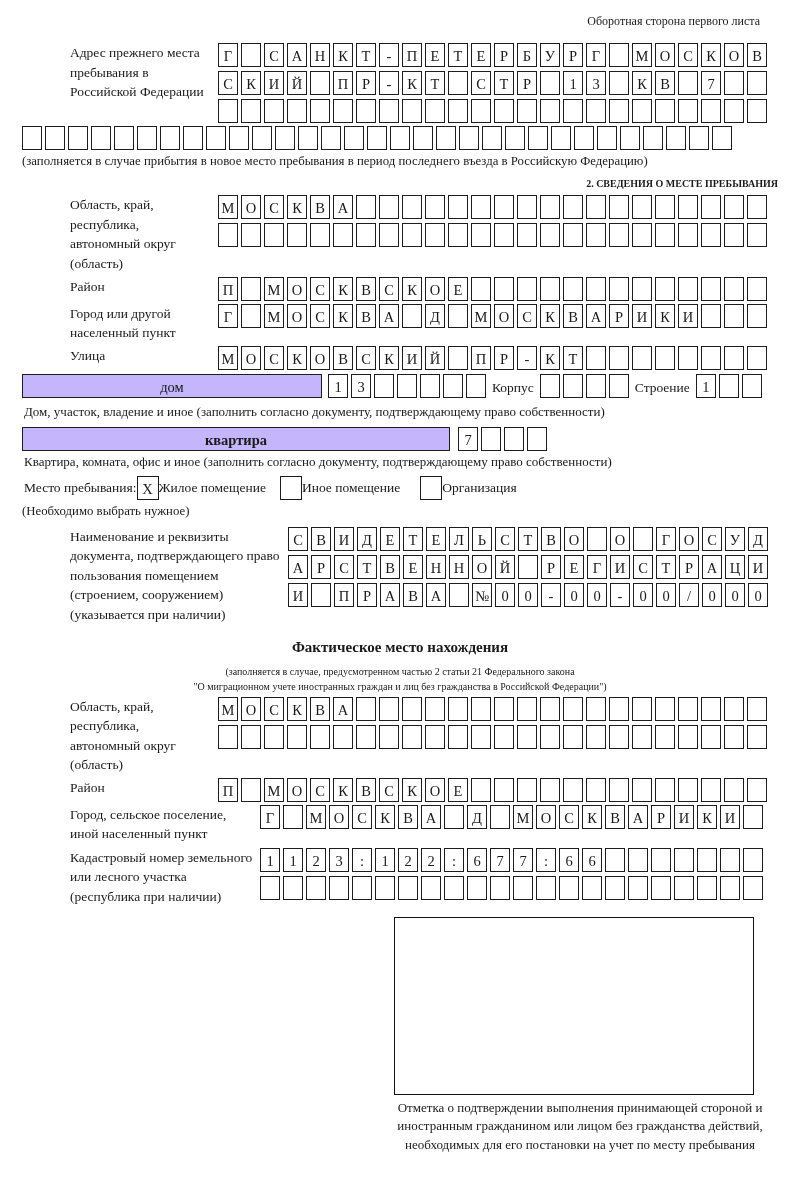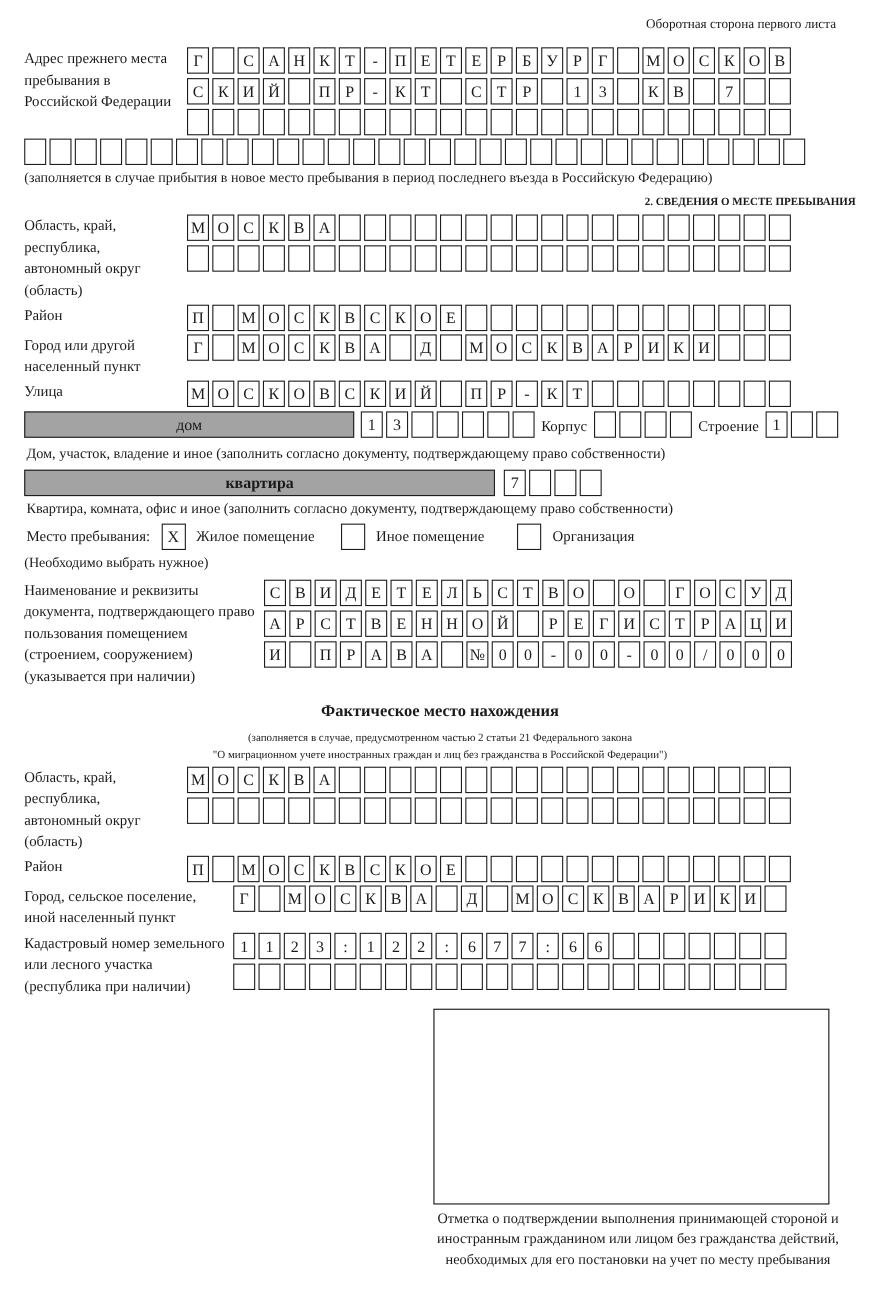--- a/index.html
+++ b/index.html
@@ -1,33 +1,33 @@
 <!DOCTYPE html>
 <html><head>
 <meta charset="utf-8">
 <style>
   html,body{margin:0;padding:0;background:#ffffff;}
   body{width:800px;height:1180px;overflow:hidden;font-family:"Liberation Serif","DejaVu Serif",serif;color:#1a1a1a;}
   .sheet{width:800px;height:1180px;box-sizing:border-box;padding:14px 22px 0 22px;}
   .header-note{text-align:right;font-size:12px;padding-right:18px;margin-bottom:14px;}
   .form-row{display:flex;align-items:flex-start;margin-bottom:3px;}
-  .label-col{font-size:13.5px;line-height:1.45;box-sizing:border-box;padding-right:6px;}
+  .label-col{font-size:13.5px;line-height:1.45;box-sizing:border-box;padding-right:6px;margin-left:48px;}
   .w145{width:148px;min-width:148px;}
   .w185{width:190px;min-width:190px;}
   .cells{display:flex;flex-wrap:nowrap;gap:3px;}
   .cell{display:inline-block;width:20px;min-width:20px;height:24px;border:1.7px solid #1d1d1d;
         text-align:center;font-size:14.5px;line-height:24px;background:#fff;box-sizing:border-box;}
   .rows-col{display:flex;flex-direction:column;gap:4px;}
   .caption{font-size:12.8px;text-align:left;margin:3px 0 6px 0;line-height:1.35;}
   .caption-left{font-size:13px;text-align:left;margin:2px 0 6px 2px;line-height:1.3;}
   .section-title{font-weight:bold;font-size:10px;text-align:right;margin:8px 0 6px 0;}
   .wide-box{border:1.7px solid #1d1d1d;height:24px;line-height:24px;text-align:center;
-            font-size:14.5px;box-sizing:border-box;background:#a3a3a3;}
+            font-size:14.5px;box-sizing:border-box;background:#c4b5fd;}
   .inline-label{font-size:13.5px;line-height:27px;white-space:nowrap;padding:0 6px;}
-  .mesto-row{display:flex;align-items:center;gap:10px;margin:6px 0 0 2px;font-size:13.5px;}
+  .mesto-row{display:flex;align-items:center;margin:6px 0 0 2px;font-size:13.5px;}
   .checkbox{display:inline-block;width:22px;min-width:22px;height:24px;border:1.7px solid #1d1d1d;
             text-align:center;font-size:14.5px;line-height:24px;box-sizing:border-box;}
   .fact-title{font-weight:bold;font-size:15px;text-align:center;margin:14px 0 8px 0;}
   .fact-cap{font-size:10px;text-align:center;line-height:1.5;margin-bottom:3px;}
   .stamp-box{margin-left:372px;width:358px;height:176px;border:1.8px solid #111;margin-top:10px;}
   .stamp-caption{margin-left:362px;width:392px;text-align:center;font-size:13px;line-height:1.45;margin-top:4px;}
   .mt4{margin-top:4px;}
 </style>
 </head>
 <body>

